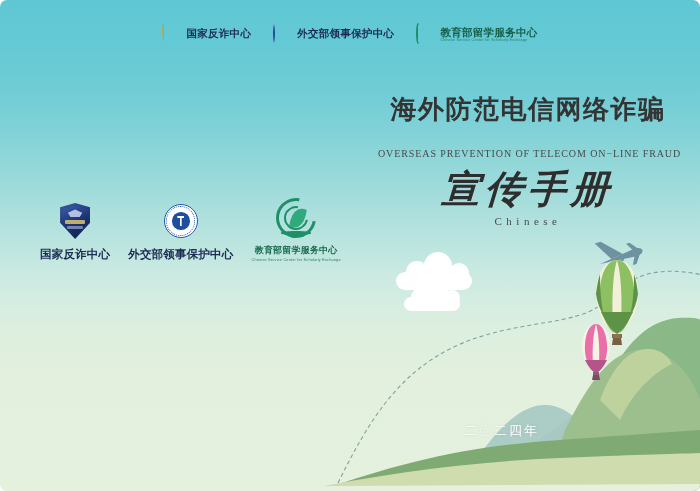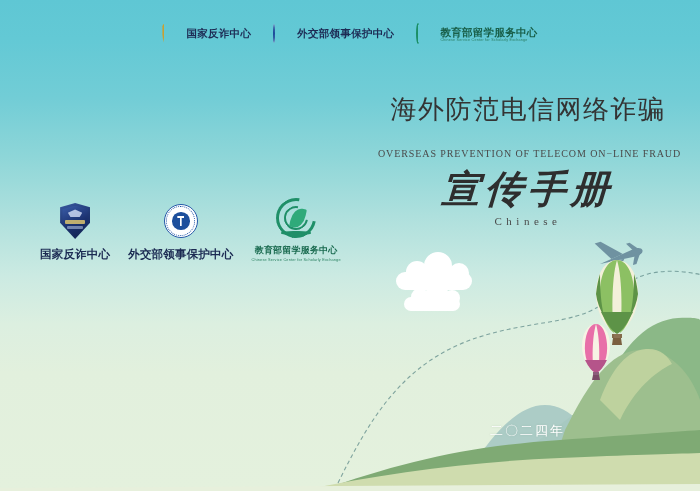--- a/index.html
+++ b/index.html
@@ -16,20 +16,21 @@
     background: linear-gradient(to bottom,
         #5fc7d4 0%,
         #63c9d5 8%,
         #72cdd6 20%,
         #8ed6d8 32%,
         #aee0dd 44%,
         #cbeae2 56%,
         #dcefe0 66%,
         #e2f0dd 76%,
         #e4f1dd 100%);
+    border-radius: 7px;
   }
 
   
   .header-logos {
     position: absolute;
     top: 20px;
     left: 0;
     width: 700px;
     height: 28px;
     display: flex;
@@ -123,21 +124,21 @@
   .title-block {
     position: absolute;
     right: 22px;
     top: 95px;
     width: 300px;
     text-align: center;
   }
   .title-cn {
     font-family: "DejaVu Sans", "Liberation Sans", sans-serif;
     font-size: 26px;
-    font-weight: normal;
+    font-weight: bold;
     color: #343434;
     letter-spacing: 1.5px;
     line-height: 1.15;
     white-space: nowrap;
   }
   .title-en {
     font-family: "Liberation Serif", "DejaVu Serif", serif;
     font-size: 10px;
     color: #4a4a4a;
     letter-spacing: 0.9px;
@@ -287,21 +288,21 @@
   .scenery {
     position: absolute;
     left: 0; top: 0;
     width: 700px; height: 491px;
     pointer-events: none;
   }
 
   
   .year-label {
     position: absolute;
-    left: 490px;
+    left: 464px;
     top: 422px;
     font-family: Liberation Sans, sans-serif;
     font-size: 13px;
     color: #ffffff;
     letter-spacing: 2px;
     text-shadow: 0 0 2px rgba(120,150,130,0.35);
     white-space: nowrap;
   }
 </style>
 </head>

